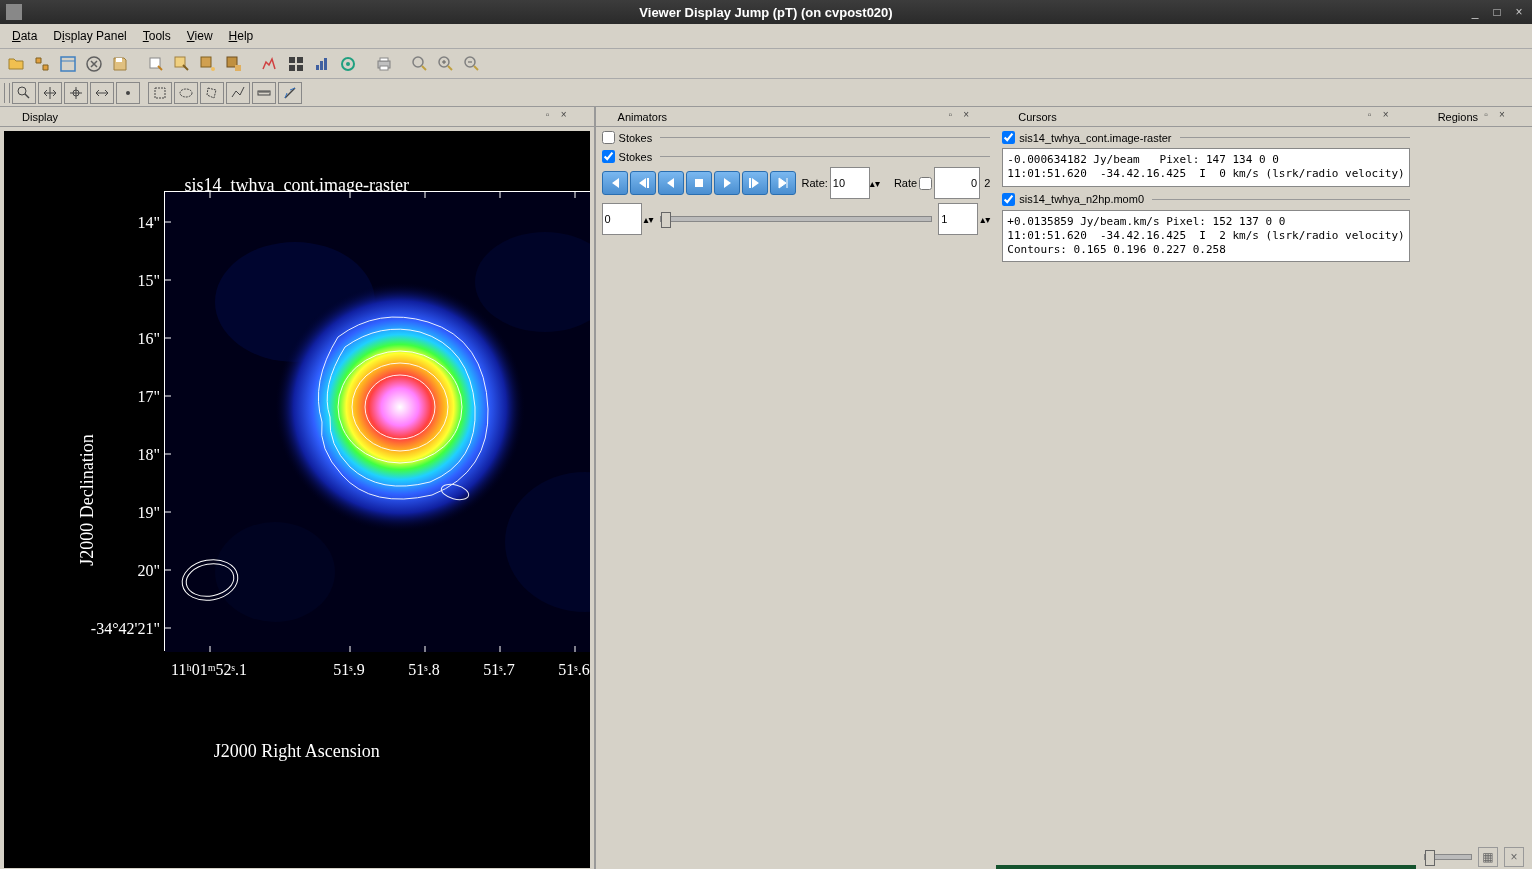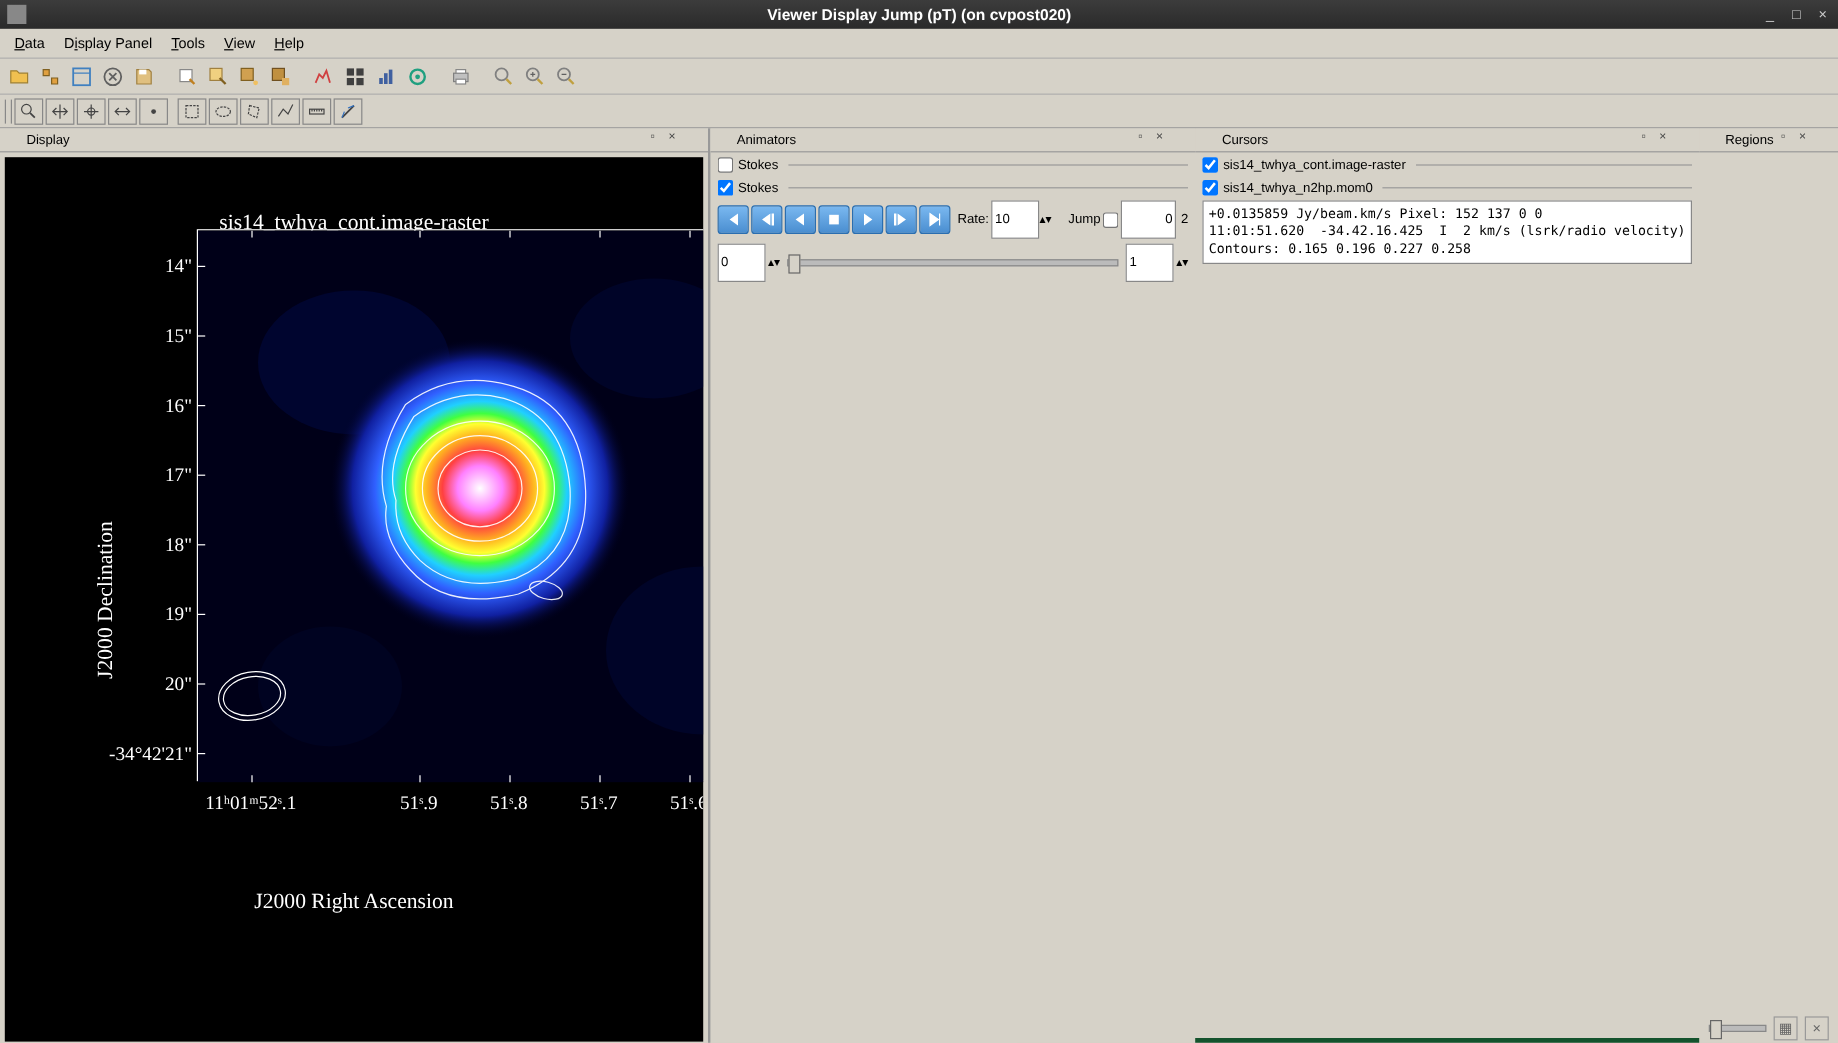--- a/index.html
+++ b/index.html
@@ -426,21 +426,21 @@
               </svg>
             </div>
           <div class="anim-btn">
               <svg width="14" height="14">
                 <path d="M3 2v10l7-5z M11 2v10" fill="#fff" stroke="#fff"></path>
               </svg>
             </div>
           <span class="rate-label">Rate:</span>
           <input class="num-input" value="10" style="">
           <span style="font-size:10px;margin-left:-2px">▴▾</span>
-          <span class="rate-label" style="margin-left:12px">Jump</span>
+          <span class="rate-label" style="margin-left:12px">Rate</span>
           <input type="checkbox" style="">
           <input class="num-input num-input-sm" style="text-align: right;" value="0">
           <span style="font-size:11px;margin-left:2px">2</span>
         </div>
         <div class="slider-row">
           <input class="num-input" value="0" style="">
           <span style="font-size:10px;margin-left:-4px">▴▾</span>
           <div class="slider-track">
               <div class="slider-thumb"></div>
             </div>
@@ -456,20 +456,22 @@
         <span class="panel-header-btn">▫</span>
         <span class="panel-header-btn">×</span>
       </div>
       <div style="padding:4px 6px 2px 6px">
         <div class="checkbox-label">
           <input type="checkbox" checked="" style="">
           <span>sis14_twhya_cont.image-raster</span>
           <div style="flex:1;height:1px;background:#999;margin-left:4px;"></div>
         </div>
       </div>
+      <div class="cursor-data">-0.000634182 Jy/beam   Pixel: 147 134 0 0
+11:01:51.620  -34.42.16.425  I  0 km/s (lsrk/radio velocity)</div>
       <div style="padding:4px 6px 2px 6px">
         <div class="checkbox-label">
           <input type="checkbox" checked="" style="">
           <span>sis14_twhya_n2hp.mom0</span>
           <div style="flex:1;height:1px;background:#999;margin-left:4px;"></div>
         </div>
       </div>
       <div class="cursor-data">+0.0135859 Jy/beam.km/s Pixel: 152 137 0 0
 11:01:51.620  -34.42.16.425  I  2 km/s (lsrk/radio velocity)
 Contours: 0.165 0.196 0.227 0.258</div>

